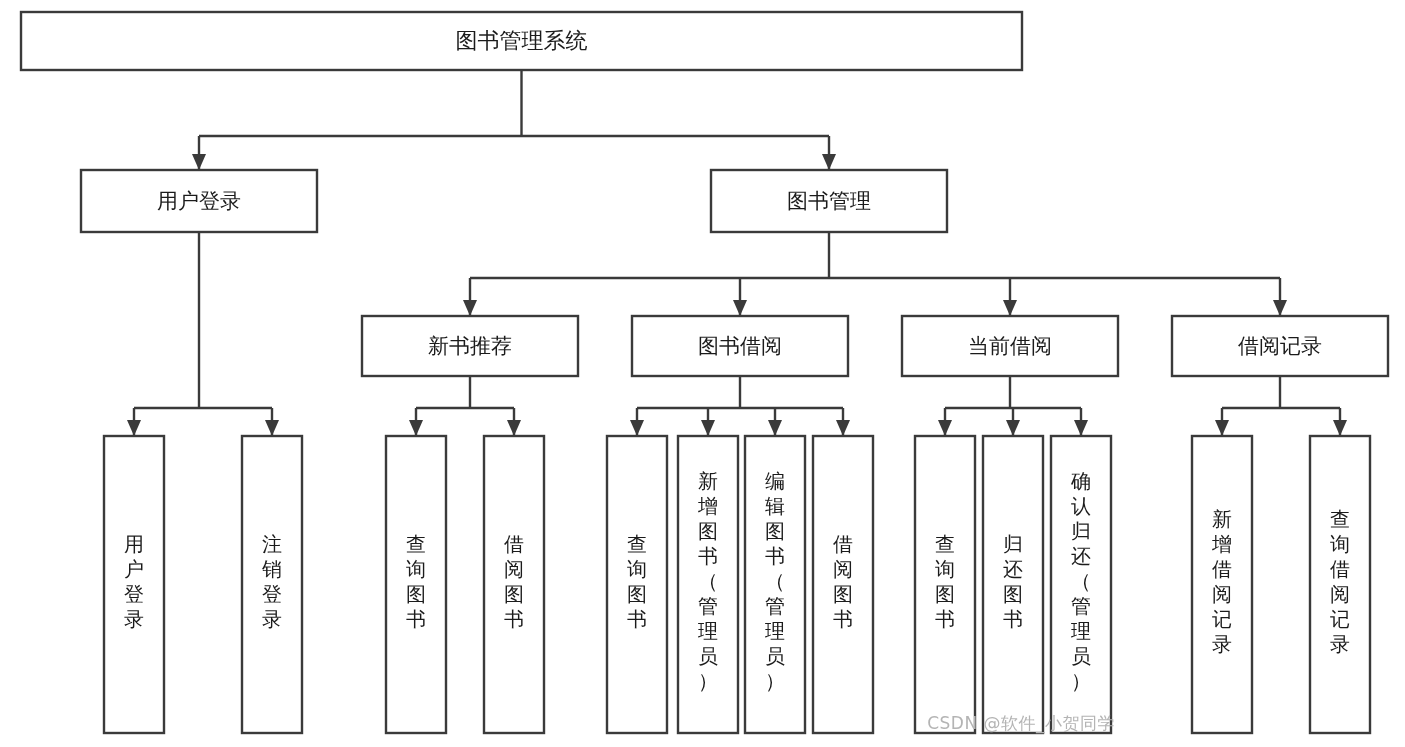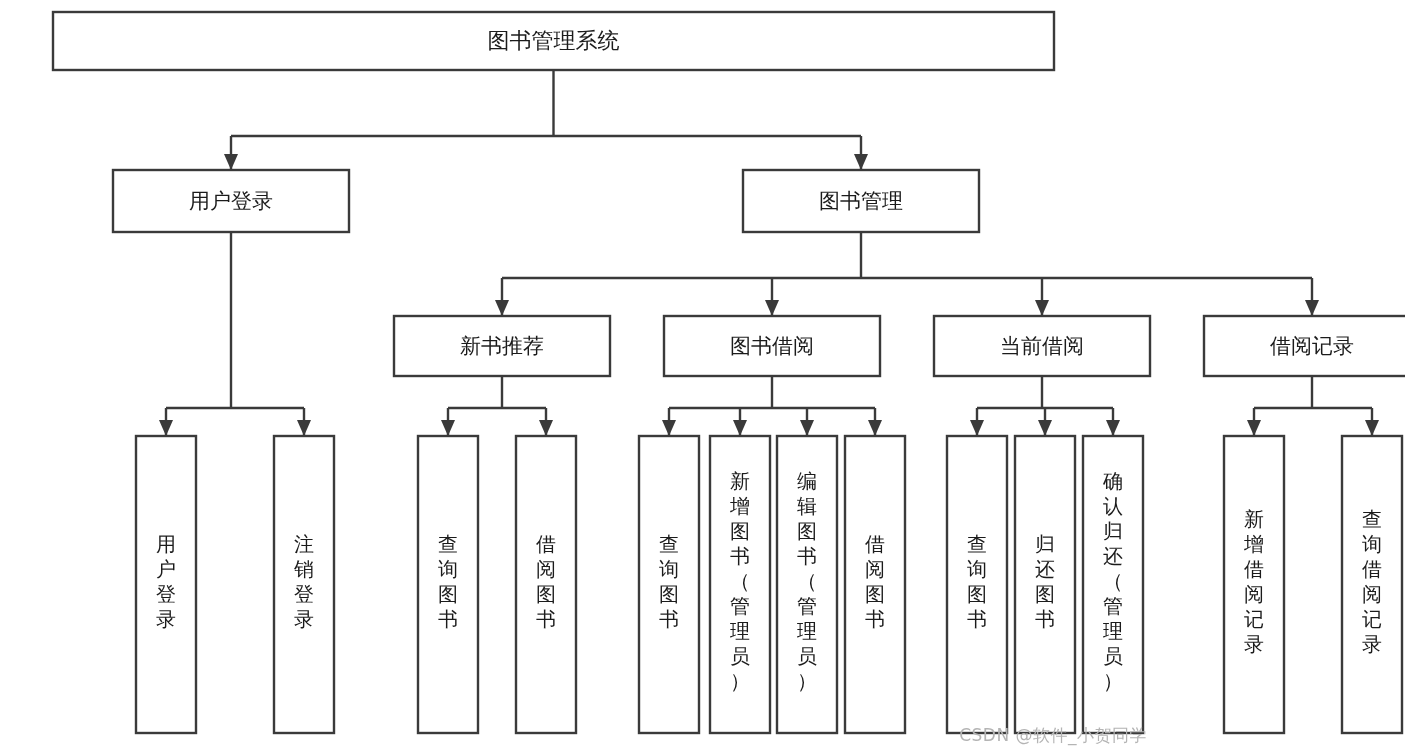--- a/index.html
+++ b/index.html
@@ -11,21 +11,20 @@
     width: 1405px;
     height: 747px;
     font-family: "DejaVu Sans", "Liberation Sans", sans-serif;
     overflow: hidden;
     position: relative;
   }
   #diagram-root {
     position: relative;
     width: 1123px;
     height: 747px;
-    margin-left: 32px;
   }
   svg.diagram {
     position: absolute;
     top: 0;
     left: 0;
     width: 1405px;
     height: 747px;
     display: block;
   }
   .node-box {
@@ -55,21 +54,21 @@
     font-size: 20px;
     fill: #1b1b1b;
     text-anchor: middle;
   }
   .title-label {
     font-size: 22px;
   }
   .watermark {
     position: absolute;
     right: 8px;
-    bottom: 0;
+    bottom: 12px;
     font-family: "DejaVu Sans", "Liberation Sans", sans-serif;
     font-size: 17px;
     color: #b4b4b4;
     letter-spacing: 0.5px;
     white-space: nowrap;
     user-select: none;
   }
 </style>
 </head>
 <body>

